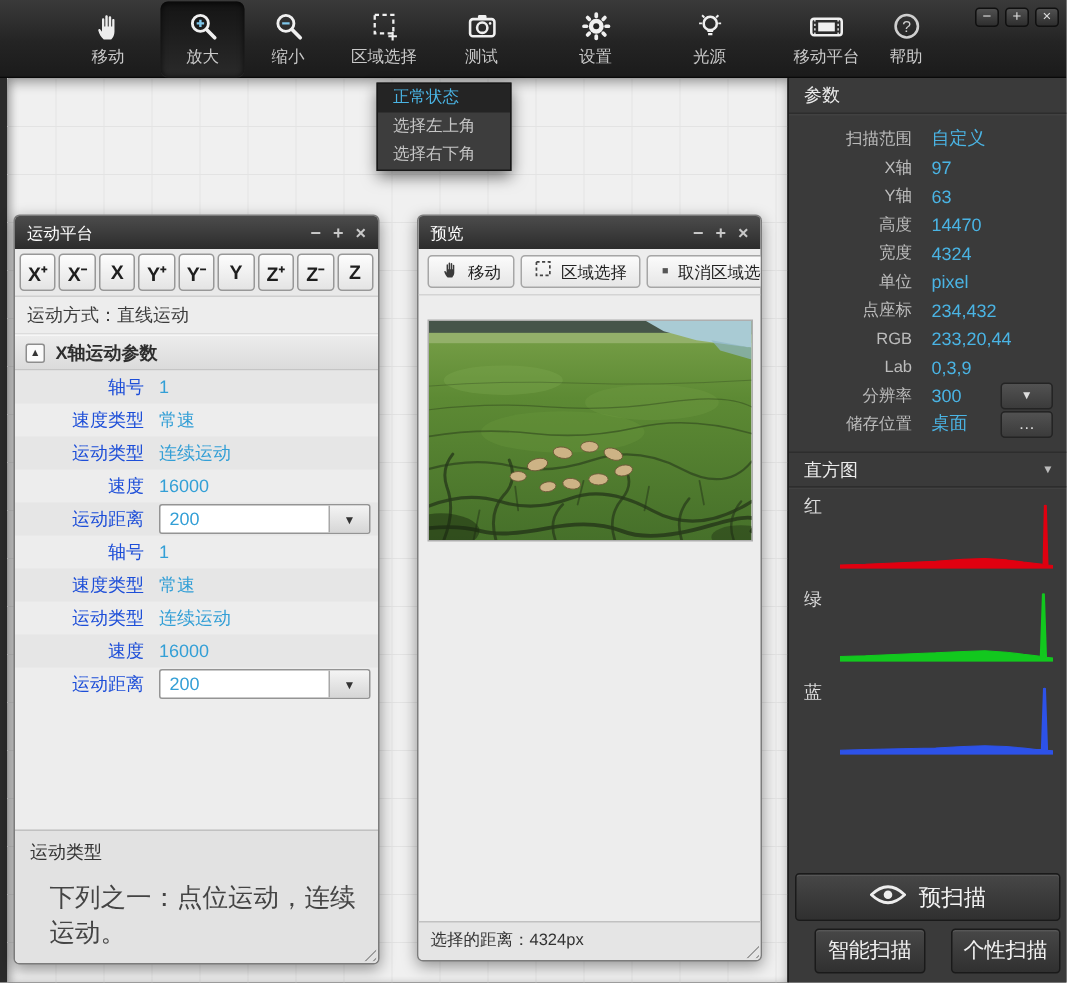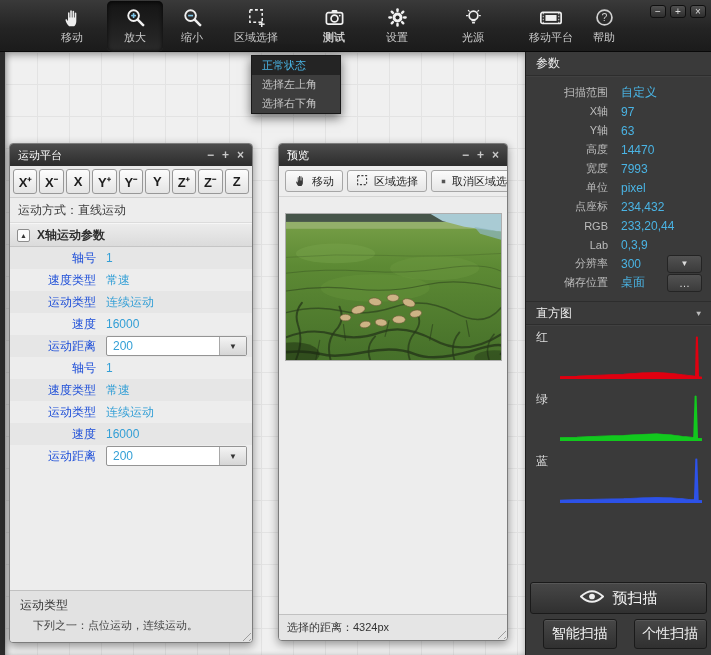--- a/index.html
+++ b/index.html
@@ -54,21 +54,21 @@
   .prow:nth-child(odd){background:#e6e6e6;}
   .prow .pl{width:86px;text-align:right;color:#1d4ed8;margin-right:10px;}
   .prow .pv{color:#339fd6;}
   .combo{flex:1;display:flex;height:20px;margin-right:5px;border:1px solid #949494;background:#fff;border-radius:2px;overflow:hidden;}
   .combo .cv{flex:1;font-size:12px;color:#339fd6;padding-left:6px;line-height:18px;}
   .combo .ca{width:27px;background:linear-gradient(#f4f4f4,#d6d6d6);border-left:1px solid #a8a8a8;
     font-size:8px;color:#333;display:flex;align-items:center;justify-content:center;cursor:pointer;}
   .filler{flex:1;}
   .help-box{flex:0 0 auto;border-top:1px solid #c1c1c1;background:#e2e2e2;padding:6px 10px 9px;}
   .help-box .h1{font-size:12px;color:#333;}
-  .help-box .h2{font-size:11px;color:#444;padding-left:13px;margin-top:4px;}
+  .help-box .h2{font-size:17px;color:#444;padding-left:13px;margin-top:10px;}
   .grip{position:absolute;right:1px;bottom:1px;width:12px;height:12px;
     background:repeating-linear-gradient(135deg,transparent 0 3px,#9e9e9e 3px 4px);
     clip-path:polygon(100% 0,100% 100%,0 100%);cursor:nwse-resize;}
   
   .pv-toolbar{flex:0 0 30px;display:flex;gap:4px;padding:4px 6px;border-bottom:1px solid #d4d4d4;}
   .pv-btn{height:22px;display:flex;align-items:center;gap:5px;padding:0 8px;cursor:pointer;
     background:linear-gradient(#fbfbfb,#e6e6e6);border:1px solid #a6a6a6;border-radius:3px;
     font-size:11px;color:#222;white-space:nowrap;}
   .photo{flex:0 0 auto;margin:16px auto 0;width:217px;height:148px;border:1px solid #aeaeae;display:block;cursor:crosshair;}
   .statusbar{flex:0 0 26px;margin-top:auto;line-height:25px;border-top:1px solid #c1c1c1;
@@ -146,21 +146,21 @@
     <span>
       <svg viewBox="0 0 22 22" width="21" height="21">
           <rect x="4" y="3" width="13" height="13" fill="none" stroke="#f0f0f0" stroke-width="1.6" stroke-dasharray="3 2.4"></rect>
           <line x1="16.5" y1="15" x2="16.5" y2="21" stroke="#f0f0f0" stroke-width="1.5"></line>
           <line x1="13.5" y1="18" x2="19.5" y2="18" stroke="#f0f0f0" stroke-width="1.5"></line>
         </svg>
     </span>
     <span class="lbl">区域选择</span>
   </div>
 
-  <div class="tb-item" style="left:306px;font-weight:bold;">
+  <div class="tb-item" style="left:293px;">
     <span>
       <svg viewBox="0 0 22 22" width="21" height="21">
           <rect x="2.5" y="6" width="17" height="12" rx="2" fill="none" stroke="#f0f0f0" stroke-width="1.8"></rect>
           <rect x="8" y="3.2" width="6" height="3" rx="1" fill="#f0f0f0"></rect>
           <circle cx="11" cy="12" r="3.6" fill="none" stroke="#f0f0f0" stroke-width="1.8"></circle>
           <circle cx="16.5" cy="9" r="0.9" fill="#f0f0f0"></circle>
         </svg>
     </span>
     <span class="lbl">测试</span>
   </div>
@@ -429,21 +429,21 @@
       <div class="rp-row">
         <span class="rl">Y轴</span>
         <span class="rv">63</span>
       </div>
       <div class="rp-row">
         <span class="rl">高度</span>
         <span class="rv">14470</span>
       </div>
       <div class="rp-row">
         <span class="rl">宽度</span>
-        <span class="rv">7993</span>
+        <span class="rv">4324</span>
       </div>
       <div class="rp-row">
         <span class="rl">单位</span>
         <span class="rv">pixel</span>
       </div>
       <div class="rp-row">
         <span class="rl">点座标</span>
         <span class="rv">234,432</span>
       </div>
       <div class="rp-row">

